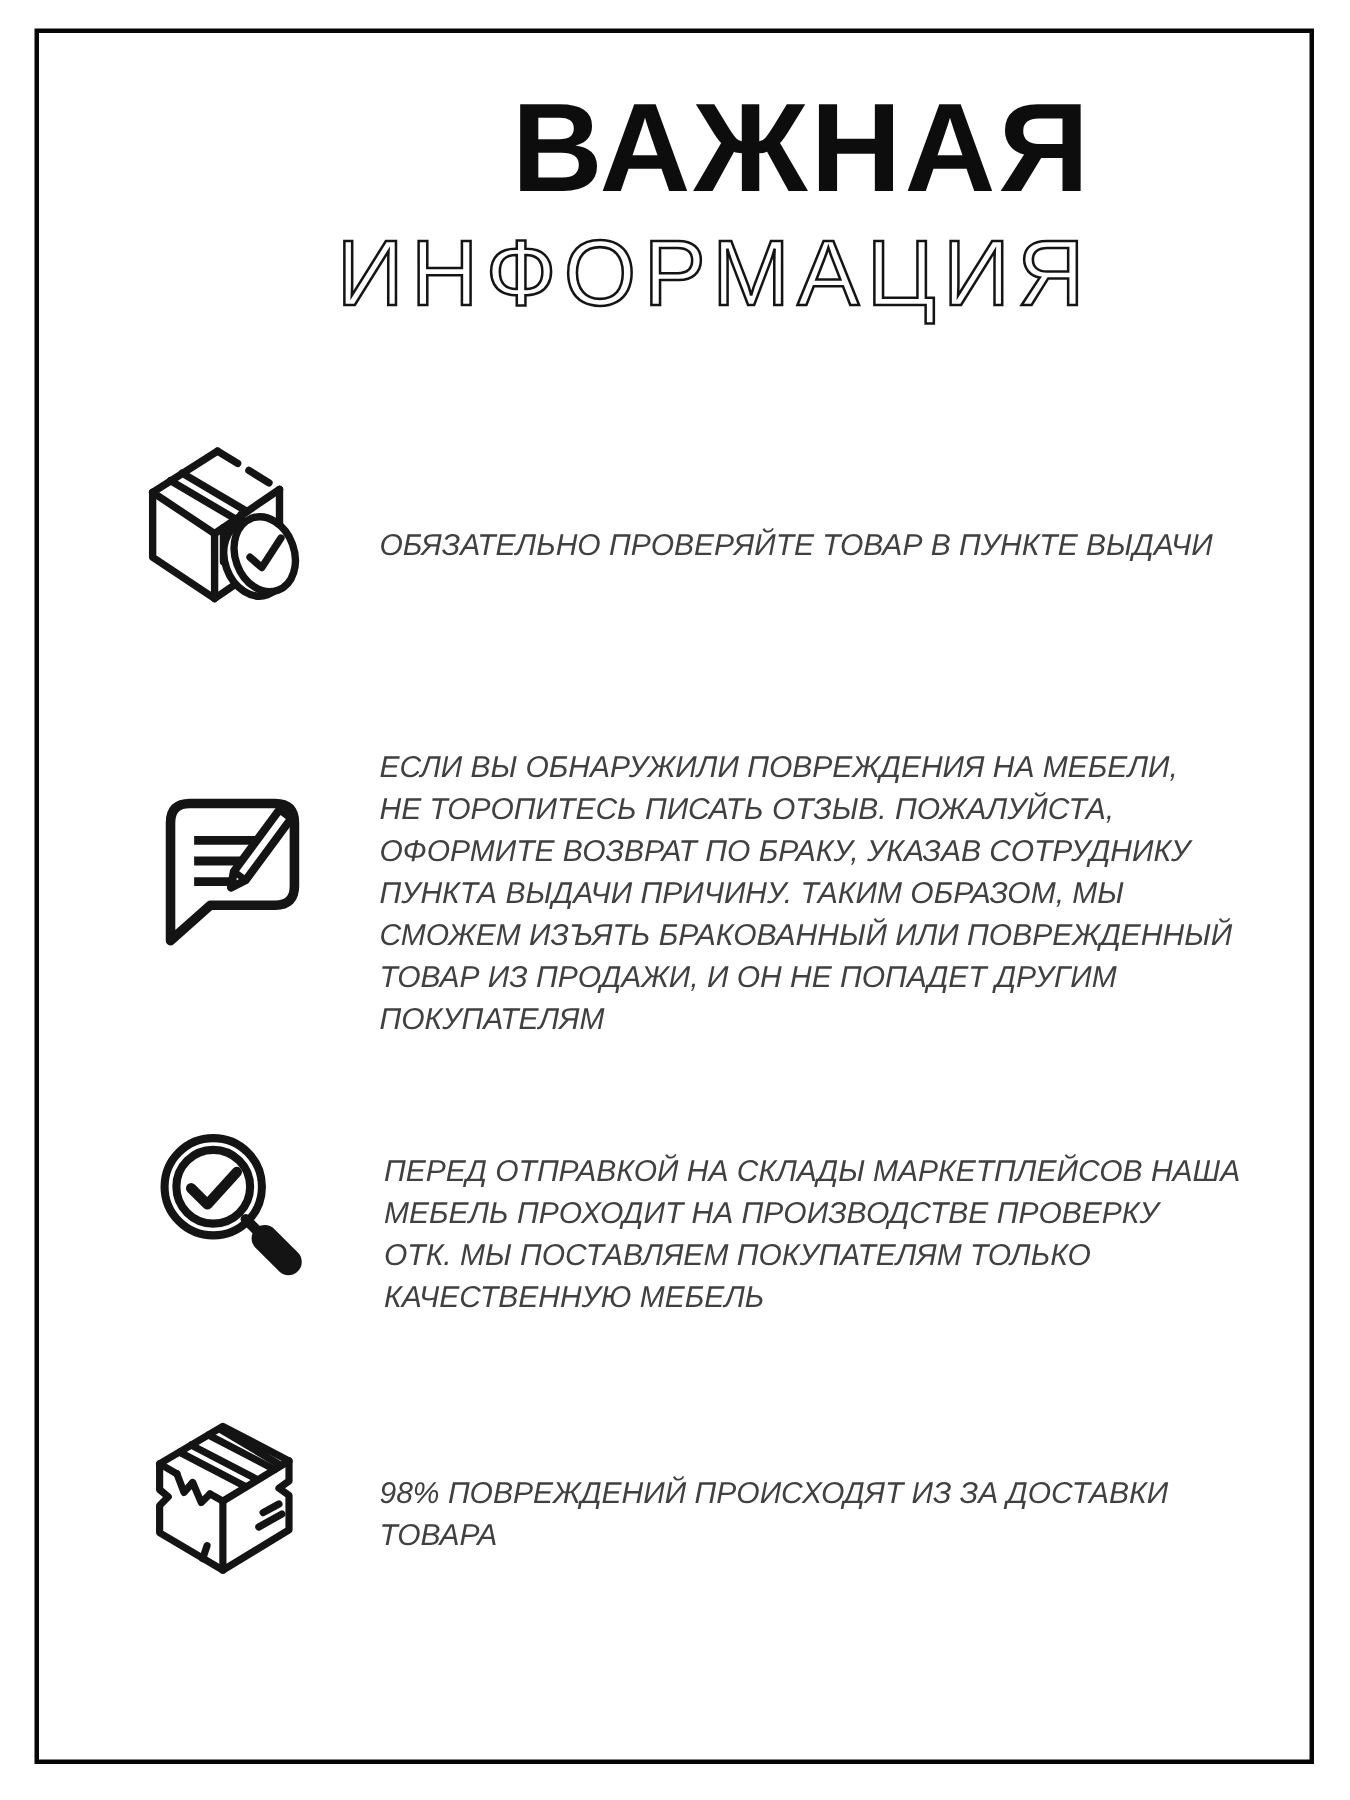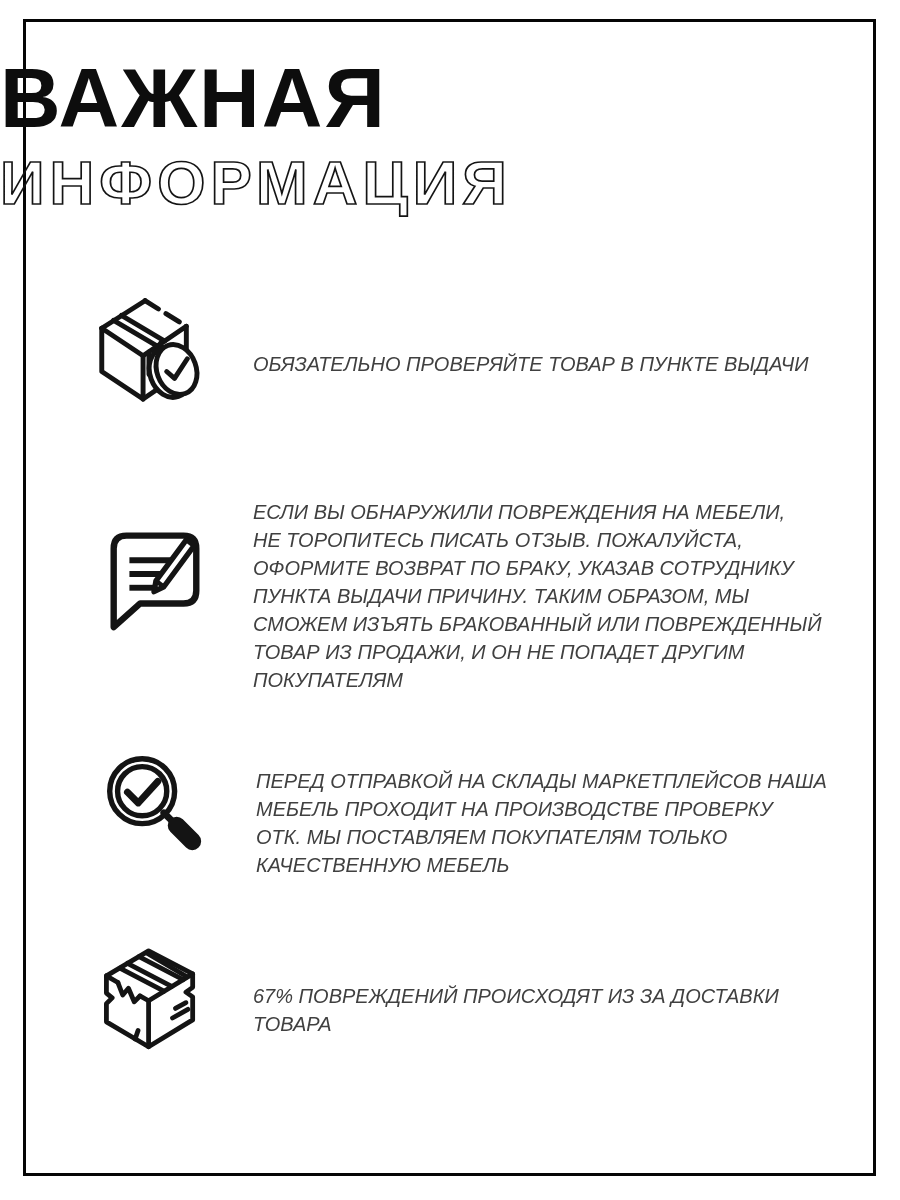--- a/index.html
+++ b/index.html
@@ -10,32 +10,32 @@
     font-family:"Liberation Sans", sans-serif;
   }
   .frame{
     position:absolute; left:23px; top:19px;
     width:847px; height:1151px;
     border:3px solid #050505;
     pointer-events:none;
   }
   .title-wrap{
     position:absolute; top:56px; left:0; width:728px;
-    text-align:left; color:#0d0d0d;
+    text-align:right; color:#0d0d0d;
   }
   .title-main{
     margin:0;
     font-family:"Liberation Sans", sans-serif;
     font-size:84px; line-height:1; font-weight:800;
     letter-spacing:2px;
   }
   .title-sub{
     margin:12px 0 0 0;
     font-family:"Liberation Sans", sans-serif;
-    font-size:62px; line-height:1; font-weight:700;
+    font-size:62px; line-height:1; font-weight:400;
     letter-spacing:5px;
     color:var(--ink);
     -webkit-text-fill-color:transparent;
     -webkit-text-stroke:1.7px var(--ink);
   }
   .icon{ position:absolute; color:var(--ink); }
   .icon svg{ display:block; width:100%; height:100%; }
   .info-text{
     position:absolute; width:625px;
     font-family:"Liberation Sans", sans-serif;
@@ -126,15 +126,15 @@
       <path d="M58 66 L58 114"></path>
       <path d="M28 32 L74 56"></path>
       <path d="M36 27 L82 51"></path>
       <path d="M48 20 L94 44"></path>
       <path d="M56 16 L98 41"></path>
       <path d="M86 74 L97 68"></path>
       <path d="M83 84 L99 75"></path>
       <path d="M44 106 L47 97"></path>
     </svg>
   </span>
-  <p class="info-text" id="text-4">67% ПОВРЕЖДЕНИЙ ПРОИСХОДЯТ ИЗ ЗА ДОСТАВКИ
+  <p class="info-text" id="text-4">98% ПОВРЕЖДЕНИЙ ПРОИСХОДЯТ ИЗ ЗА ДОСТАВКИ
 ТОВАРА</p>
 </section>
 
 </body></html>

